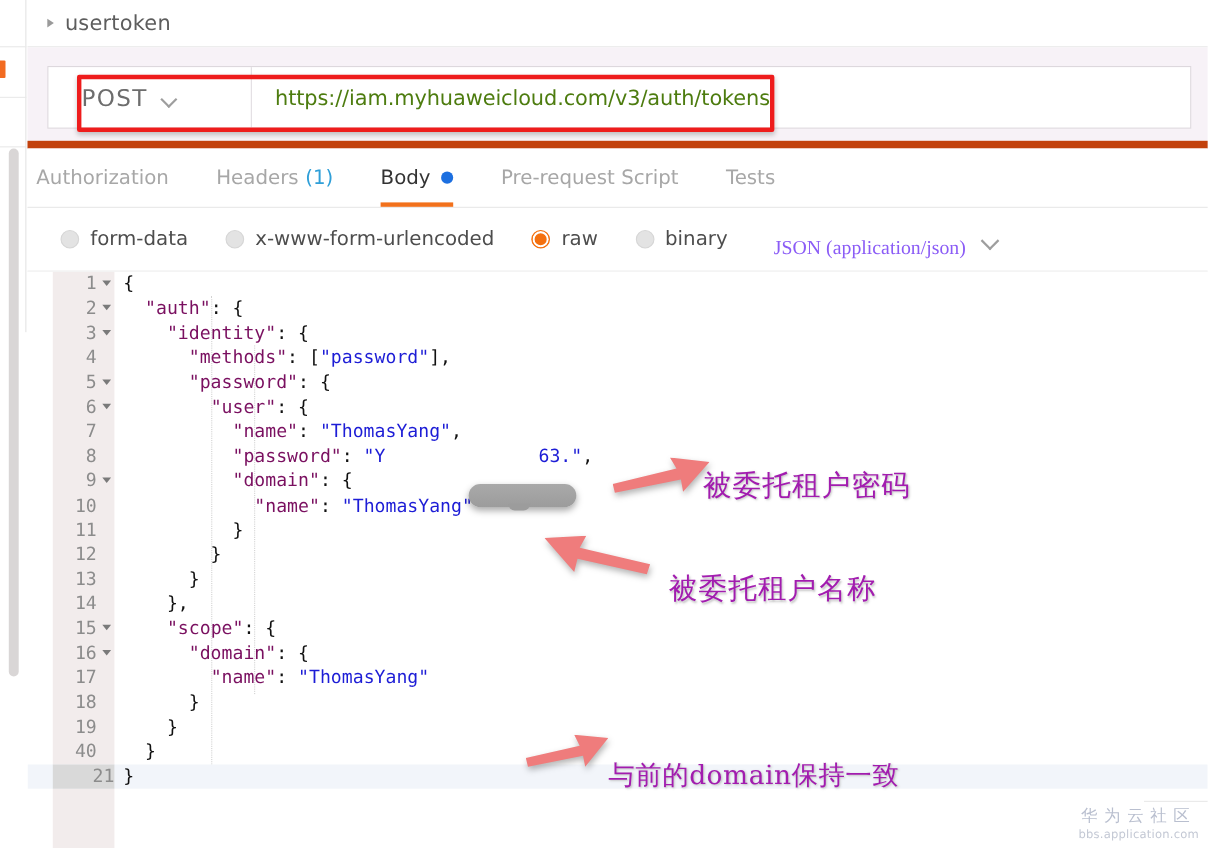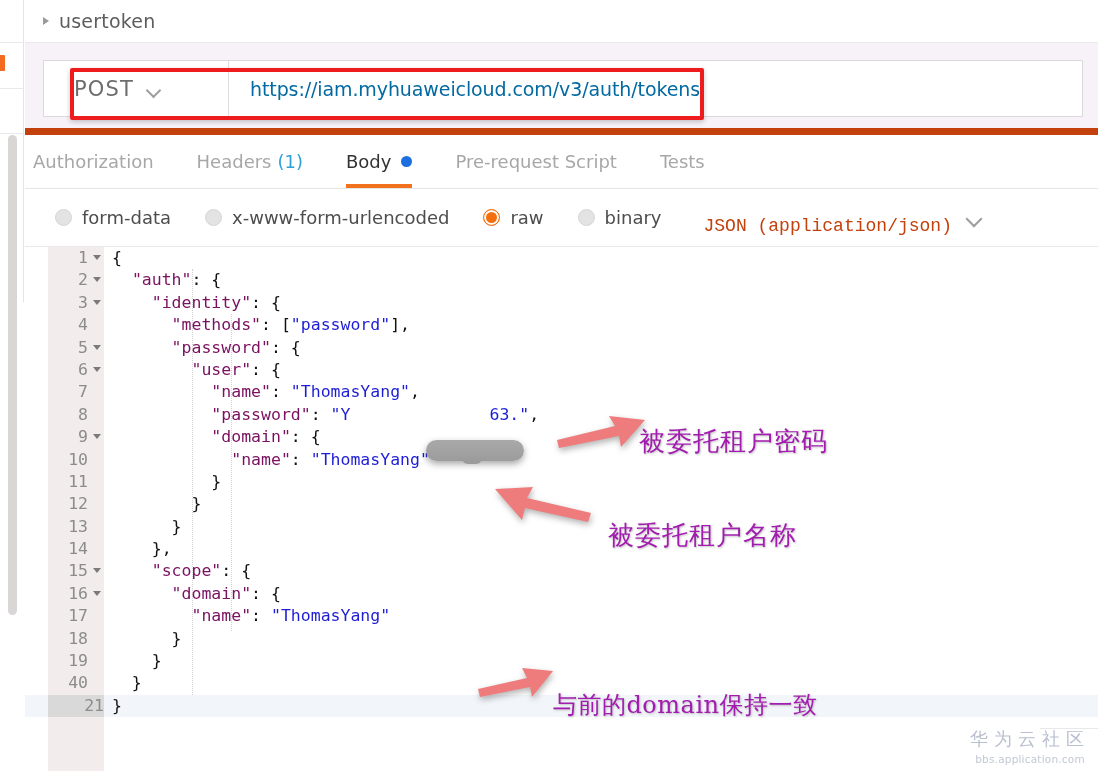--- a/index.html
+++ b/index.html
@@ -82,21 +82,21 @@
     margin-left:14px; width:13px; height:8px; position:relative;
   }
   #method-caret::before {
     content:""; position:absolute; left:0; top:0;
     width:9px; height:9px;
     border-right:2px solid #9e9e9e; border-bottom:2px solid #9e9e9e;
     transform:rotate(45deg);
   }
   #url-cell { flex:1; display:flex; align-items:center; padding-left:21px; }
   #url-text {
-    font-size:19px; color:#0369a1;
+    font-size:19px; color:#4d7c0f;
     font-family:"DejaVu Sans", sans-serif; letter-spacing:-0.1px;
   }
 
   
   #red-box {
     position:absolute; left:45px; top:68px;
     width:634px; height:52px;
     border:4px solid #ee1c1c;
     border-radius:2px;
     pointer-events:none;
@@ -150,22 +150,22 @@
     box-shadow:0 0 0 2px #ffffff inset;
   }
   .radio-label {
     font-size:18px; color:#4d4d4d;
     font-family:"DejaVu Sans", sans-serif;
   }
   #content-type {
     display:flex; align-items:center; margin-left:8px; cursor:pointer;
   }
   #content-type-label {
-    font-size:18px; color:#c2410c;
-    font-family:Liberation Mono, monospace;
+    font-size:18px; color:#8b5cf6;
+    font-family:Liberation Serif, serif;
     margin-top:16px;
   }
   #ct-caret { margin-left:16px; width:14px; height:10px; position:relative; }
   #ct-caret::before {
     content:""; position:absolute; left:0; top:0;
     width:10px; height:10px;
     border-right:2px solid #9e9e9e; border-bottom:2px solid #9e9e9e;
     transform:rotate(45deg);
   }
 
@@ -239,23 +239,22 @@
   #anno1 { left:639px; top:408px; font-size:26px; letter-spacing:1px; }
   #anno2 { left:608px; top:502px; font-size:26px; letter-spacing:1px; }
   #anno3 { left:553px; top:673px; font-size:24px; letter-spacing:0.5px; }
 
   .arrow { position:absolute; }
   .arrow svg { display:block; filter:drop-shadow(1px 3px 3px rgba(0,0,0,0.3)); }
 
   
   #watermark { position:absolute; right:8px; bottom:6px; text-align:center; }
   #wm-cn {
-    font-size:18px; color:#b9bfcf; letter-spacing:6px;
-    font-family:"DejaVu Sans", sans-serif;
-    text-align:right;
+    font-size:15px; color:#b9bfcf; letter-spacing:6px;
+    font-family:"DejaVu Sans", sans-serif;
   }
   #wm-url {
     font-size:10.5px; color:#c3c8d4; letter-spacing:0.2px; margin-top:2px;
     font-family:"DejaVu Sans", sans-serif;
   }
 
   
   #bottom-div {
     position:absolute; left:1040px; top:728px; width:58px; height:1px;
     background:#e8e8e8;

